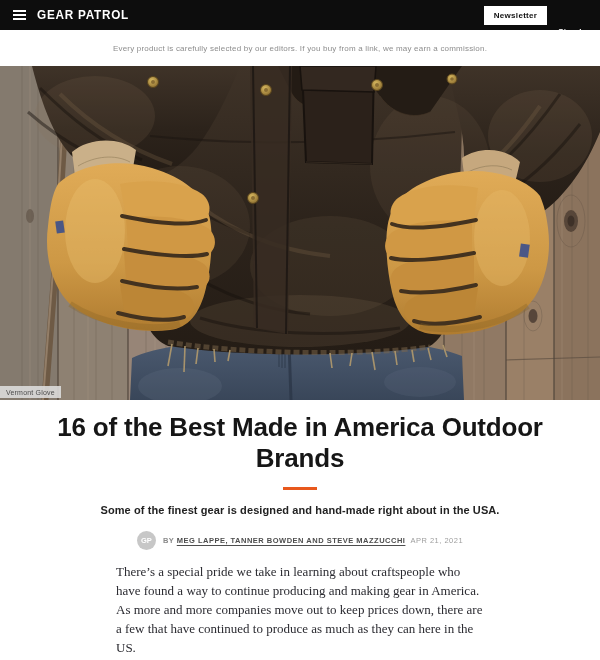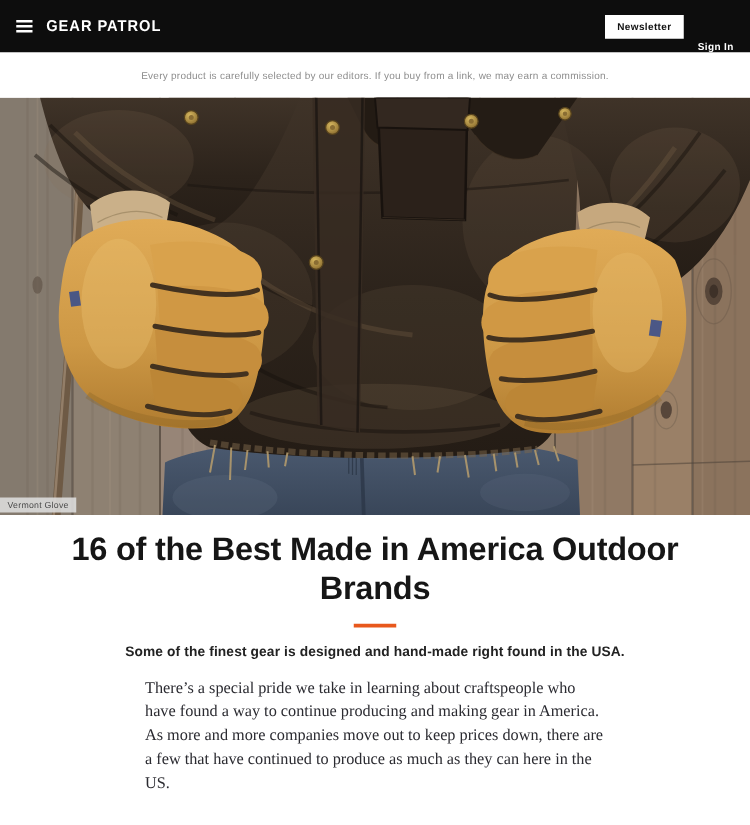--- a/index.html
+++ b/index.html
@@ -1,21 +1,21 @@
 <!DOCTYPE html>
 <html style="--accent: #E8581C; --header-bg: #0D0D0D;"><head>
 <meta charset="utf-8">
 <style>
   :root { --accent:#E8581C; --header-bg:#0D0D0D; }
   * { margin:0; padding:0; box-sizing:border-box; }
   html,body { width:600px; height:660px; overflow:hidden; background:#fff;
               font-family:"Liberation Sans", sans-serif; }
 
   
-  .topnav { height:42px; background:var(--header-bg); display:flex; align-items:center; padding:0 13px; }
+  .topnav { height:30px; background:var(--header-bg); display:flex; align-items:center; padding:0 13px; }
   .burger { width:13px; display:flex; flex-direction:column; gap:2px; cursor:pointer; }
   .burger span { display:block; height:2px; background:#fff; }
   .logo { color:#fff; font-weight:700; font-size:12.5px; letter-spacing:.8px; margin-left:11px;
           transform:scaleX(.94); transform-origin:left center; cursor:pointer; }
   .nav-right { margin-left:auto; display:flex; align-items:center; gap:11px;padding-left:40px; }
   .newsletter-btn { background:#fff; color:#111; font-size:8px; font-weight:700; letter-spacing:.3px;
                     padding:5px 10px; border:none; cursor:pointer; }
   .signin { color:#fff; font-size:8px; font-weight:700; letter-spacing:.3px; cursor:pointer;margin-top:32px; }
 
   
@@ -289,18 +289,24 @@
     <rect x="520" y="178" width="9" height="13" fill="#3b4f8c" opacity=".9" transform="rotate(8 524 184)"></rect>
   </g>
 </svg>
 <figcaption class="hero-caption">Vermont Glove</figcaption>
 </figure>
 
 <main>
   <div class="article-head">
     <h1 class="title">16 of the Best Made in America Outdoor Brands</h1>
     <div class="divider"></div>
-    <div class="dek">Some of the finest gear is designed and hand-made right found in the USA.</div>
+    <div class="dek">Some of the finest gear is designed and hand-made right about in the USA.</div>
+    <div class="byline">
+      <div class="avatar">GP</div>
+      <div class="byline-text">
+        <span>BY </span><span class="authors">MEG LAPPE, TANNER BOWDEN AND STEVE MAZZUCCHI</span><span class="date">APR 21, 2021</span>
+      </div>
+    </div>
   </div>
 
   <p class="body-copy intro">There’s a special pride we take in learning about craftspeople who have found a way to continue producing and making gear in America. As more and more companies move out to keep prices down, there are a few that have continued to produce as much as they can here in the US.</p>
 
 </main>
 
 </body></html>

